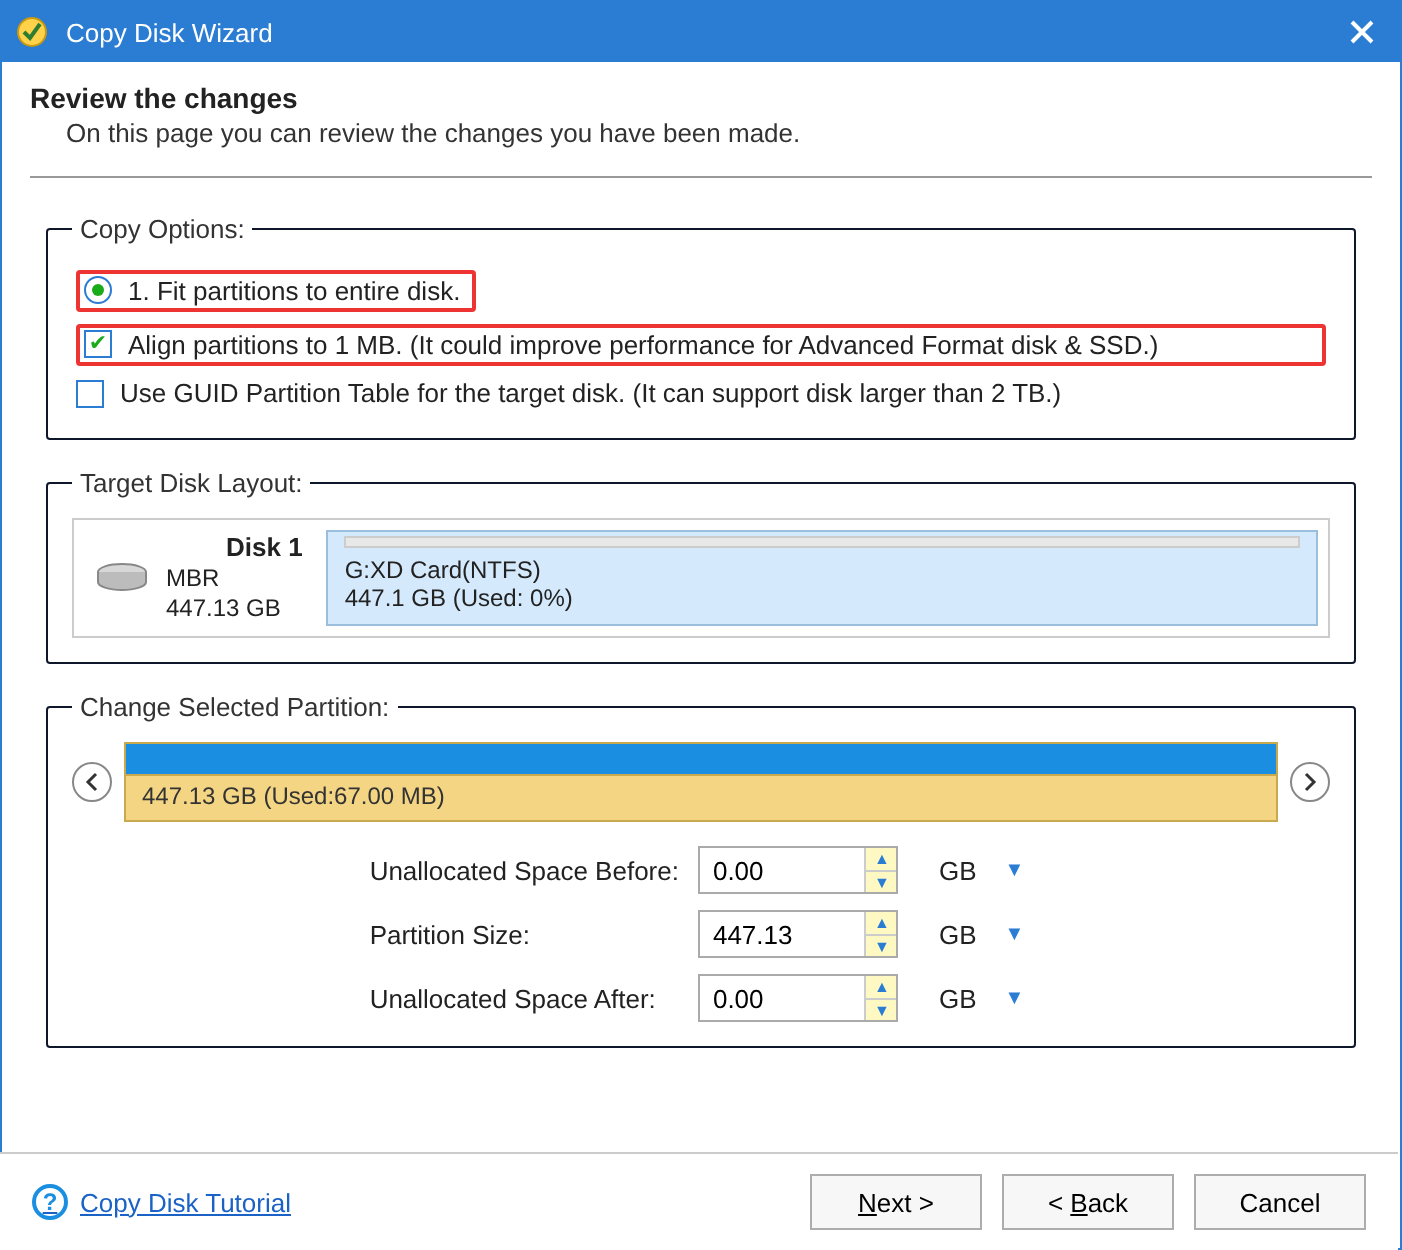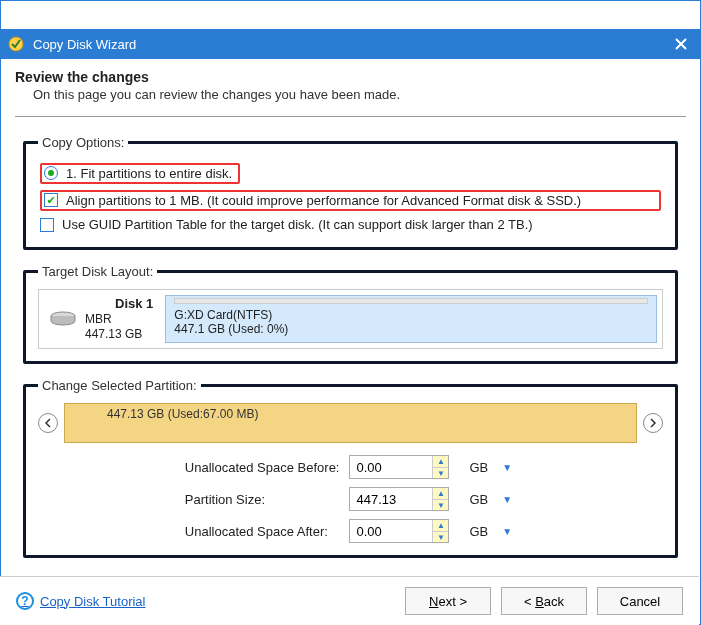--- a/index.html
+++ b/index.html
@@ -14,42 +14,41 @@
     border: 1px solid #2b7cd3;
     overflow: hidden;
   }
   .titlebar {
     background: #2b7cd3;
     color: #fff;
     display: flex;
     align-items: center;
     height: 30px;
     padding: 0 6px;
-    margin-top: 28px;
   }
   .titlebar .app-icon {
     width: 18px; height: 18px;
     margin-right: 8px;
     display:flex;align-items:center;justify-content:center;
   }
   .titlebar .title { flex: 1; font-size: 13px; }
   .titlebar .close {
     width: 26px; height: 26px;
     display:flex;align-items:center;justify-content:center;
     cursor:pointer;
   }
   .header-area {
     padding: 10px 14px 8px 14px;
   }
   .header-area h1 { font-size: 14px; font-weight: bold; margin: 0 0 2px 0; }
   .header-area p { margin: 0 0 6px 18px; font-size: 13px; color:#333;}
   hr.sep { border: none; border-top: 1px solid #999; margin: 0 14px; }
   .body-area { padding: 8px 22px 0 22px; }
   fieldset {
-    border: 3px solid #0f172a;
+    border: 1px solid #0f172a;
     border-radius: 2px;
     margin: 10px 0 14px 0;
     padding: 10px 12px 12px 12px;
   }
   legend { color:#333; padding: 0 4px; font-size:13px;}
   .opt-row {
     display:flex; align-items:center;
     padding: 3px 2px;
     gap:8px;
   }
@@ -91,21 +90,21 @@
   .slider-btn{
     width:20px;height:20px;border:1px solid #888;border-radius:50%;
     display:flex;align-items:center;justify-content:center;
     font-size:11px;cursor:pointer;background:#fff;
   }
   .slider-track{
     flex:1;
     border:1px solid #c9a94e;
     background:#f3d584;
     height:40px;
-    display:flex;padding-left:34px;
+    display:flex;flex-direction:column;
   }
   .slider-fill{height:16px;background:#1a8ee0;border-bottom:1px solid #c9a94e;}
   .slider-label{font-size:12px;padding:3px 8px;color:#333;}
   .form-grid{
     display:grid;
     grid-template-columns: auto 110px auto auto;
     gap:8px 10px;
     align-items:center;
     justify-content:center;
     margin-top:12px;

